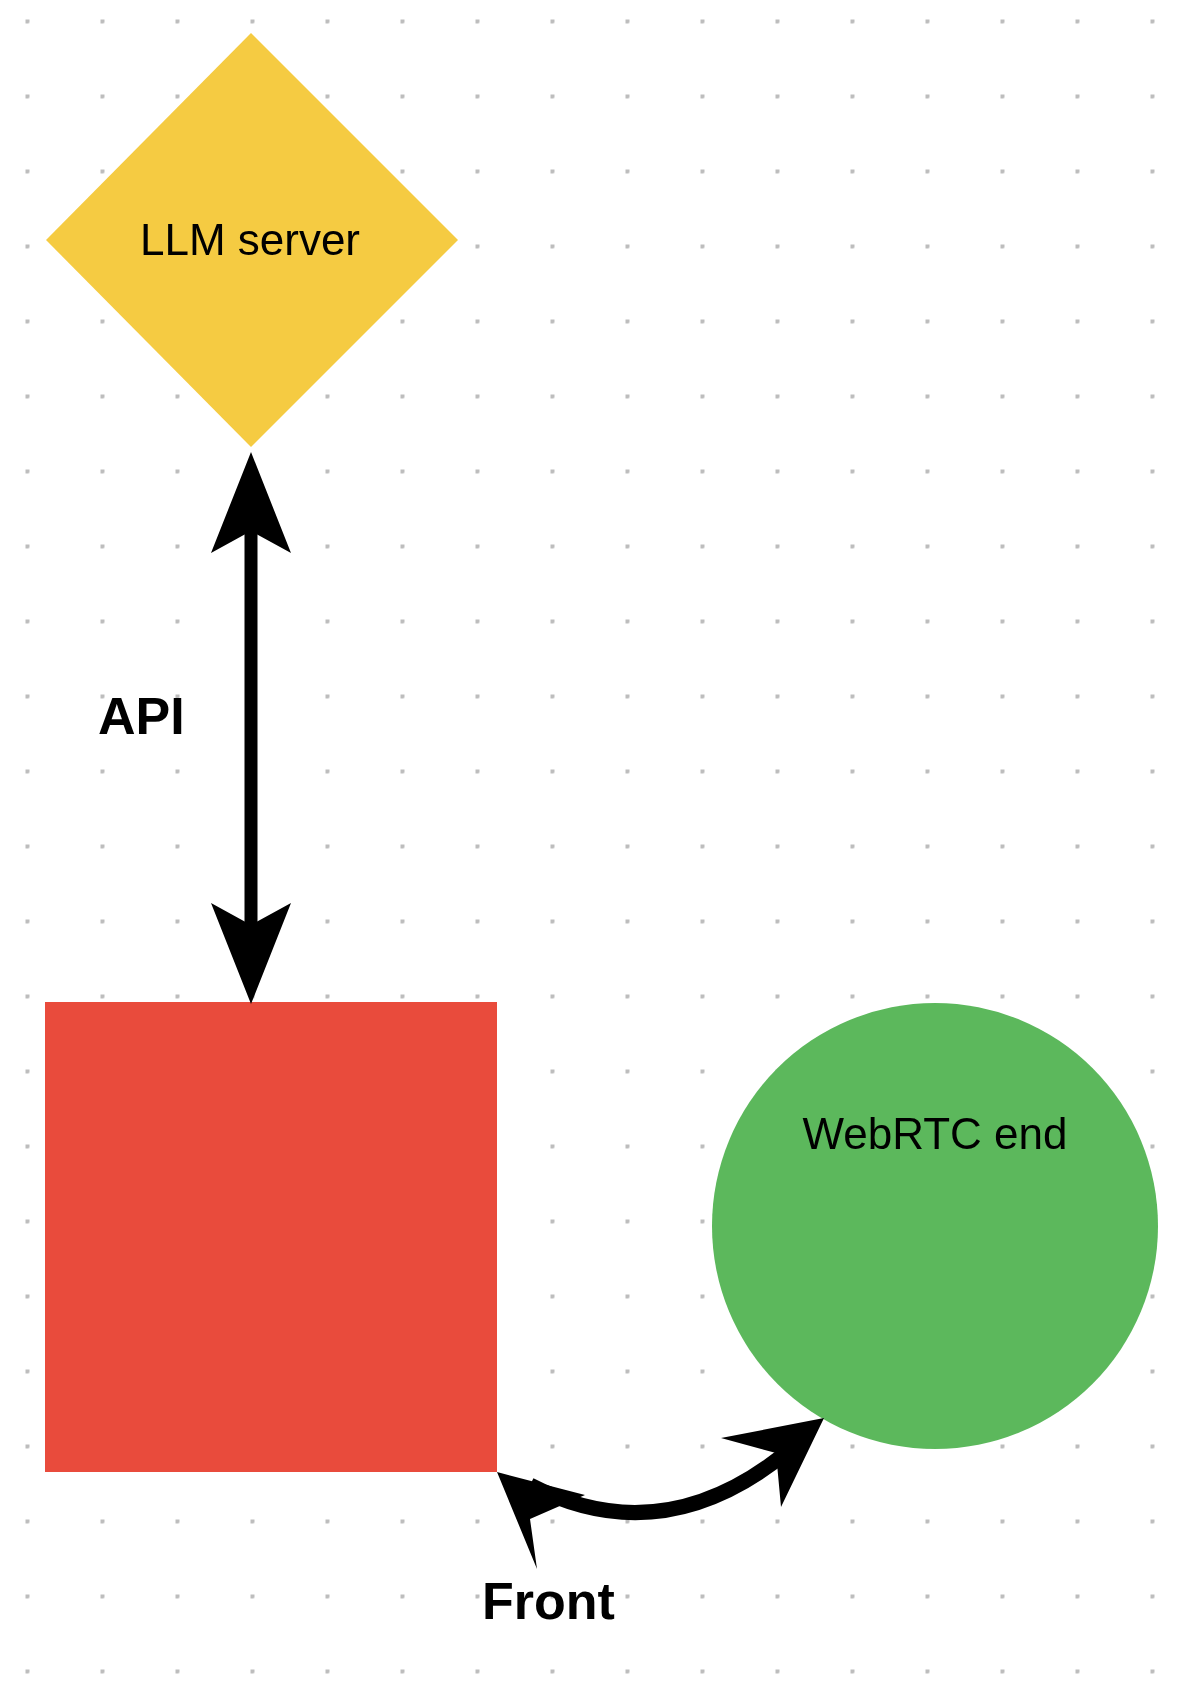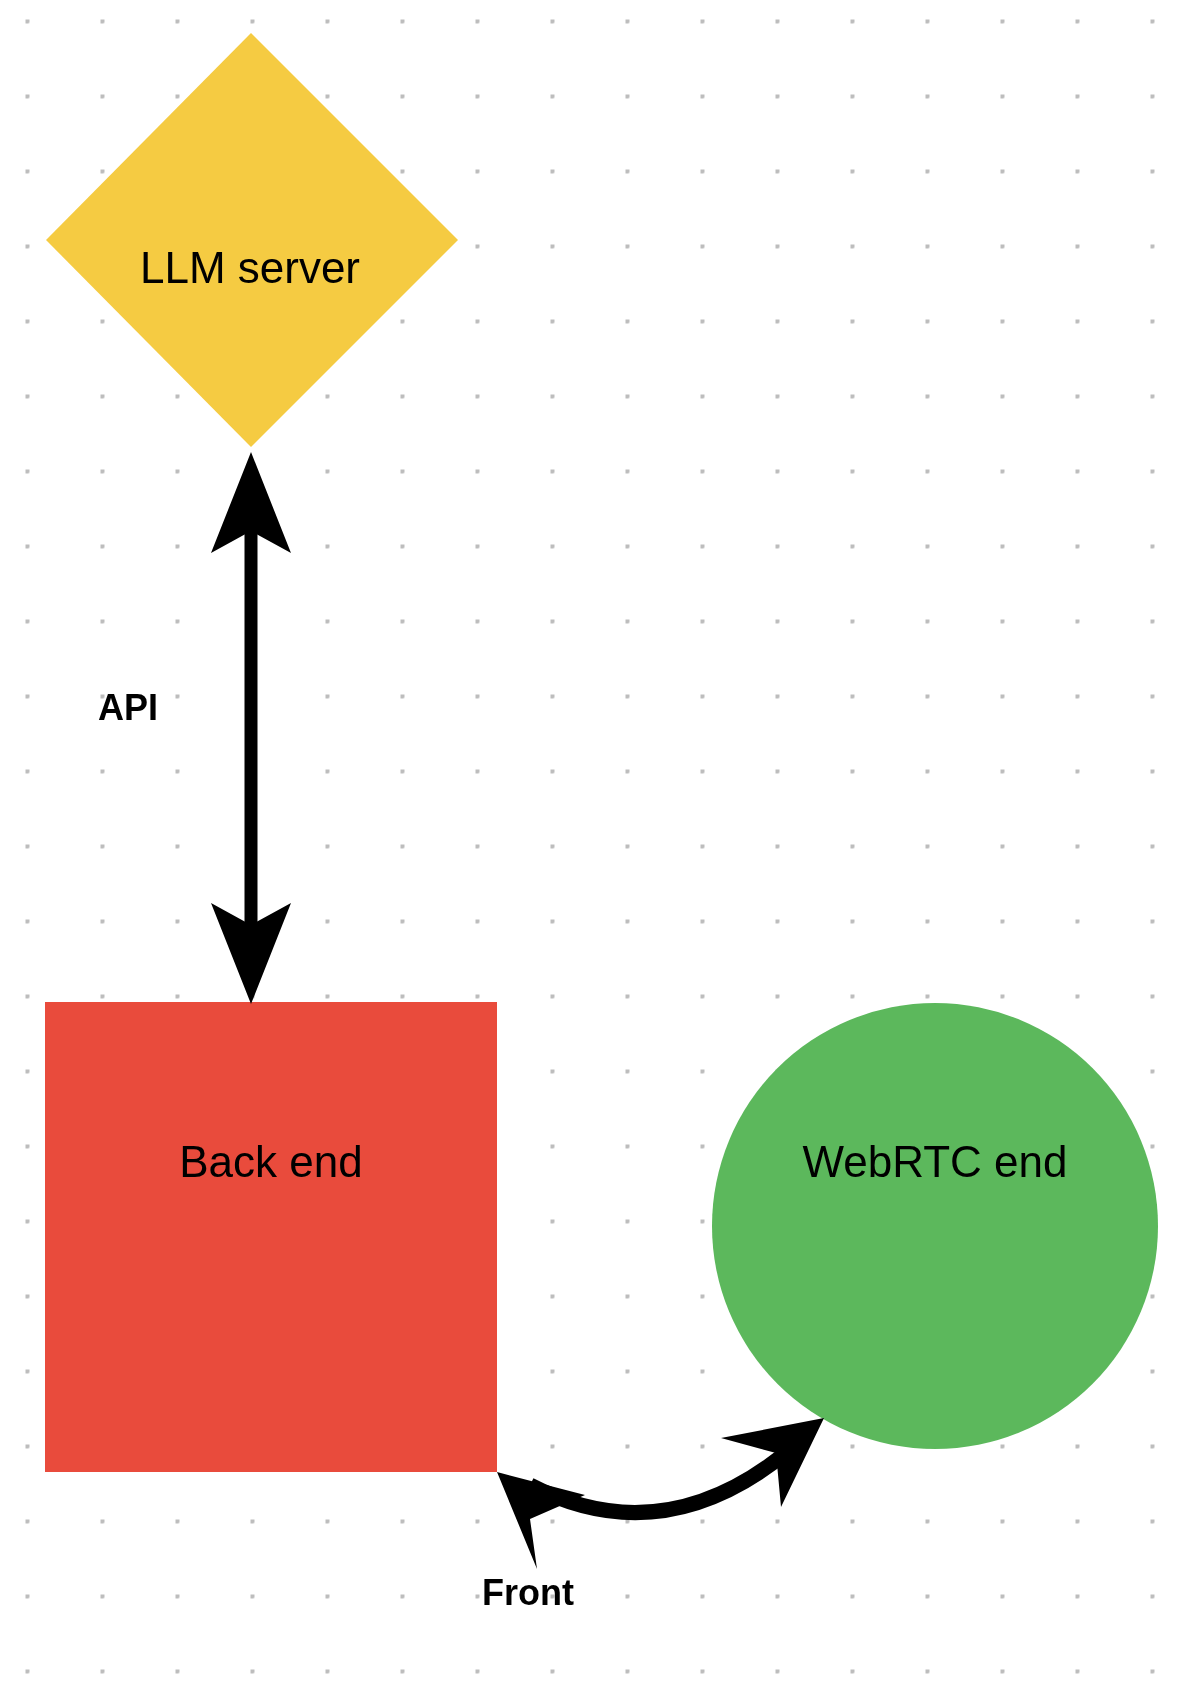--- a/index.html
+++ b/index.html
@@ -31,26 +31,25 @@
   }
   .node-label {
     position: absolute;
     color: #000000;
     font-size: 44px;
     font-weight: 400;
     line-height: 1;
     white-space: nowrap;
     text-align: center;
     letter-spacing: 0px;
-    margin-top: 28px;
   }
   .edge-label {
     position: absolute;
     color: #000000;
-    font-size: 36px;
+    font-size: 52px;
     font-weight: 700;
     line-height: 1;
     white-space: nowrap;
     letter-spacing: 0px;
   }
   #llm-label  { left: 0px;   top: 218px;  width: 500px; }
   #back-label { left: 45px;  top: 1112px; width: 452px; }
   #front-label{ left: 712px; top: 1112px; width: 446px; }
   #api-label  { left: 98px;  top: 690px; }
   #webrtc-label { left: 482px; top: 1575px; }
@@ -81,21 +80,20 @@
 
       <path d="M 497,1472 L 537,1569 L 530,1519 L 585,1495 Z" fill="#000000"></path>
 
       <path d="M 824,1418 L 721,1438 L 776,1453 L 781,1507 Z" fill="#000000"></path>
     </g>
 
   </svg>
 
   <div class="node-label" id="llm-label">LLM server</div>
 
-  <div class="node-label" id="back-label">Back end</div>
 
   <div class="node-label" id="front-label">WebRTC end</div>
 
   <div class="edge-label" id="api-label">API</div>
 
   <div class="edge-label" id="webrtc-label">Front</div>
 
 </div>
 
 </body></html>

